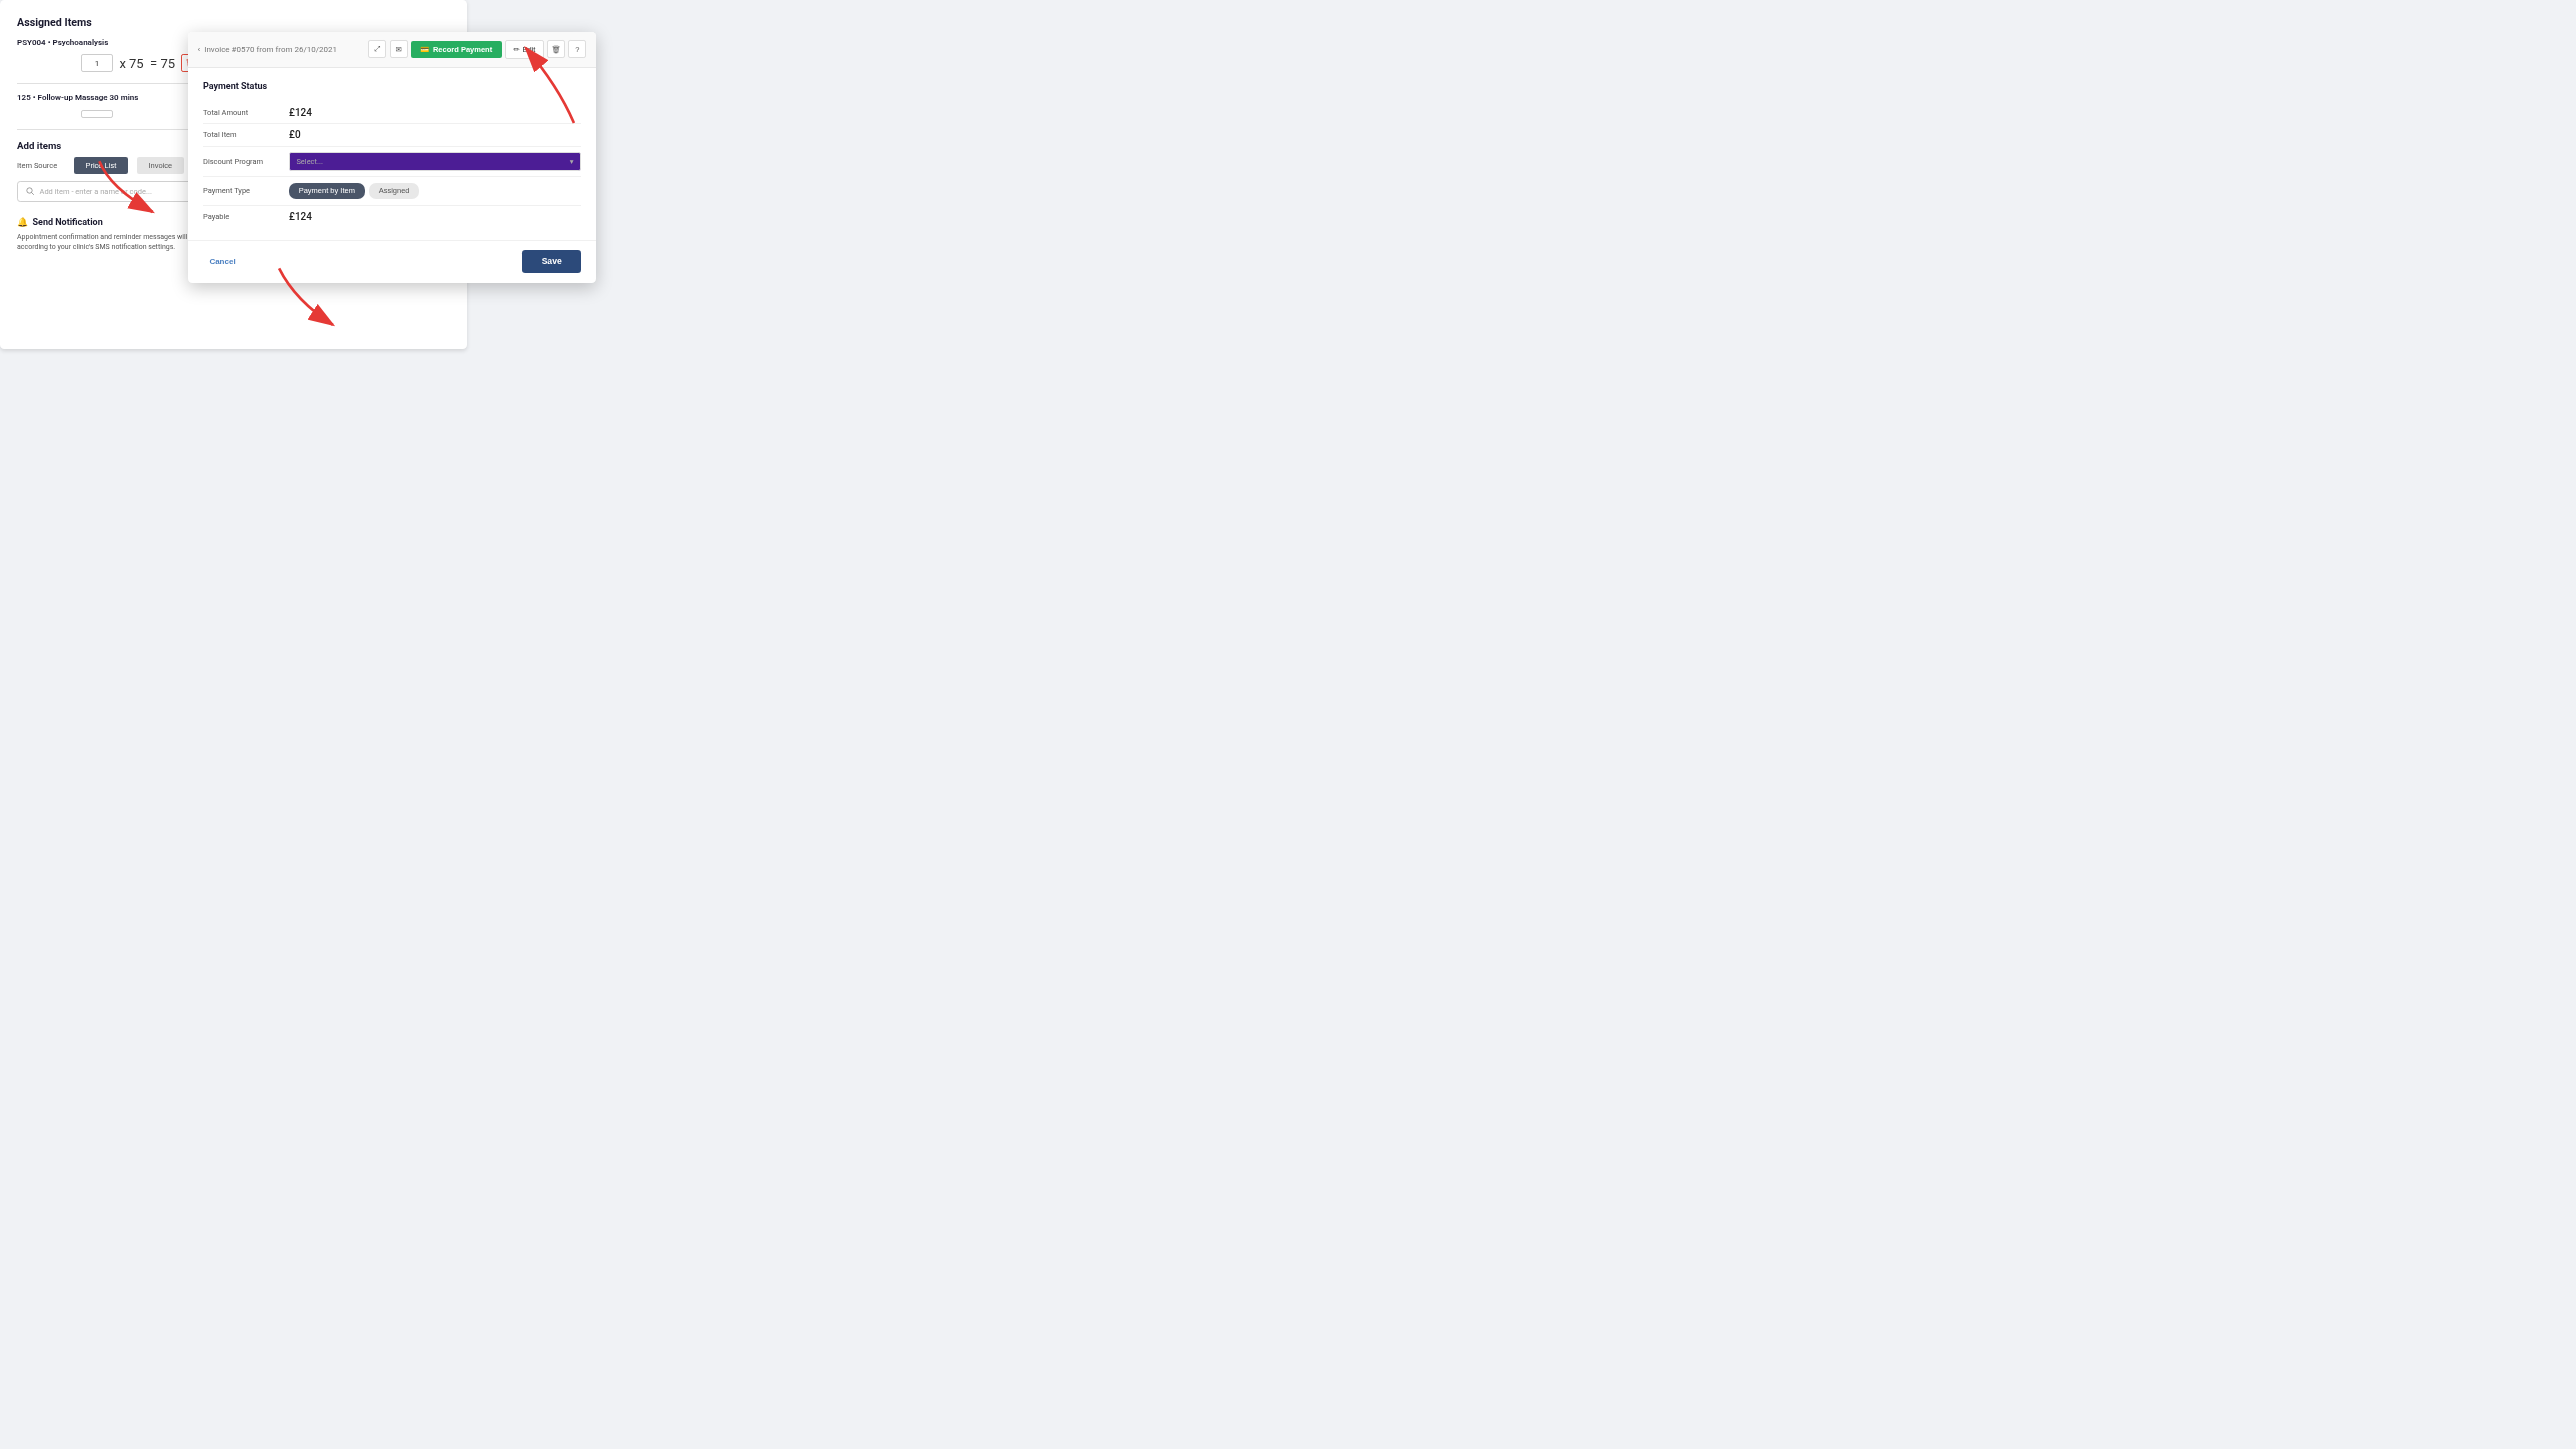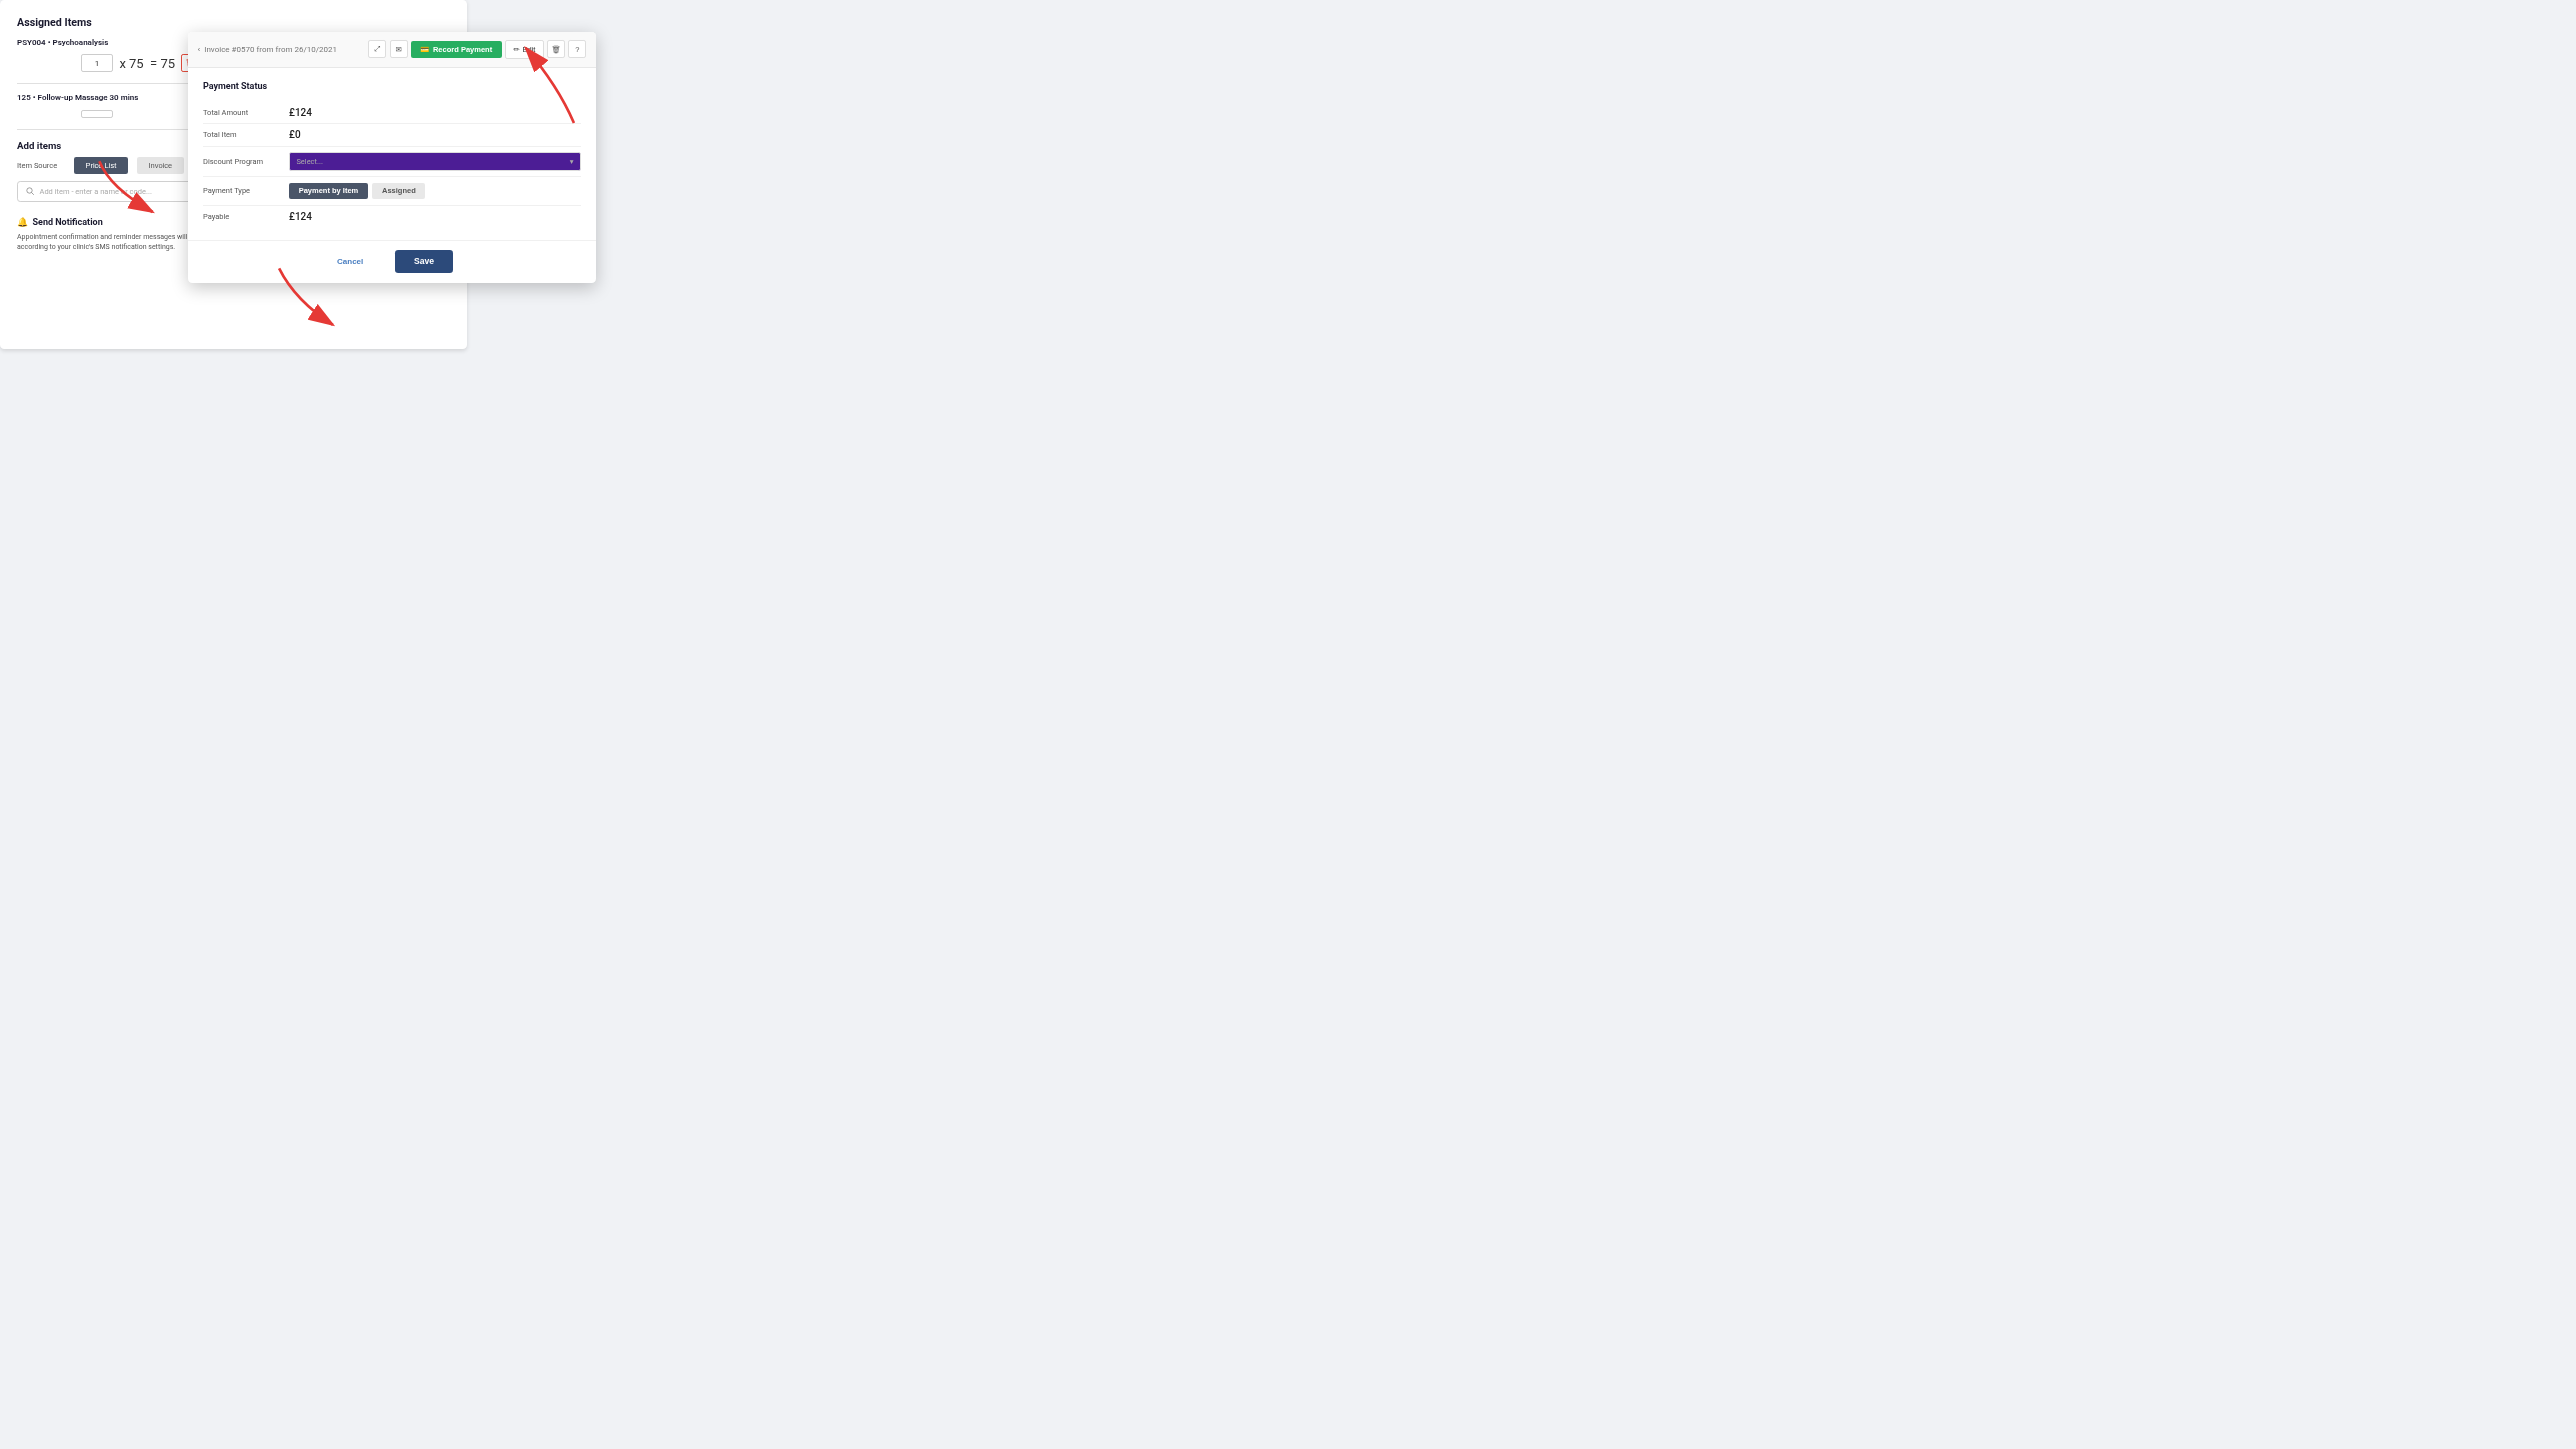--- a/index.html
+++ b/index.html
@@ -303,40 +303,40 @@
       cursor: pointer;
     }
 
     .payment-type-btns {
       display: flex;
       gap: 4.3px;
     }
 
     .ptype-btn {
       padding: 3.8px 9.7px;
-      border-radius: 2px;
+      border-radius: 7px;
       border: none;
       font-size: 7.5px;
       cursor: pointer;
-      font-weight: 700;
+      font-weight: 400;
     }
 
     .ptype-btn.active {
       background: #4a5568;
       color: white;
     }
 
     .ptype-btn.inactive {
       background: #e8e8e8;
       color: #555;
     }
 
     .modal-footer {
       display: flex;
-      justify-content: center;
+      justify-content: space-between;
       align-items: center;
       padding: 8.6px 15px 10.7px;
       gap: 25px;
       border-top: 0.5px solid #f0f0f0;
     }
 
     .cancel-btn {
       background: none;
       border: none;
       color: #4a7fc1;

